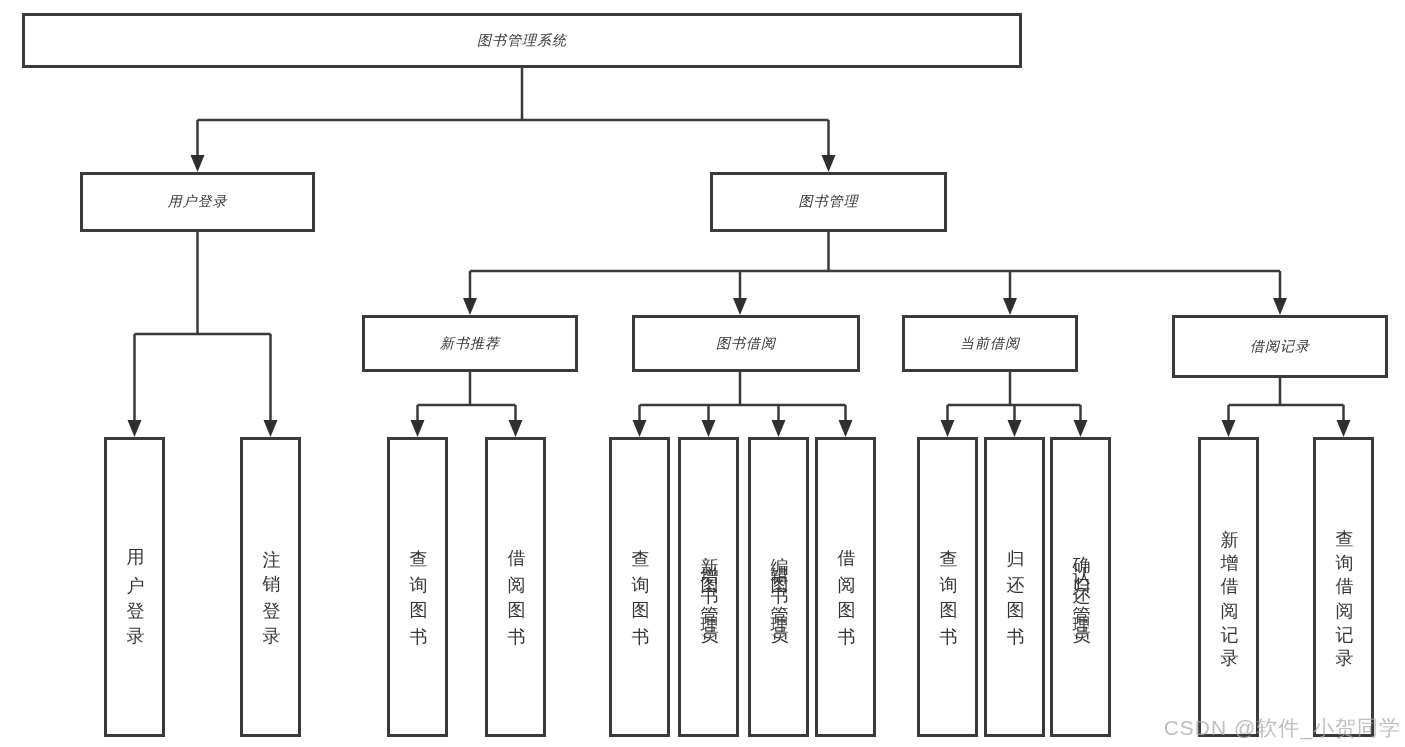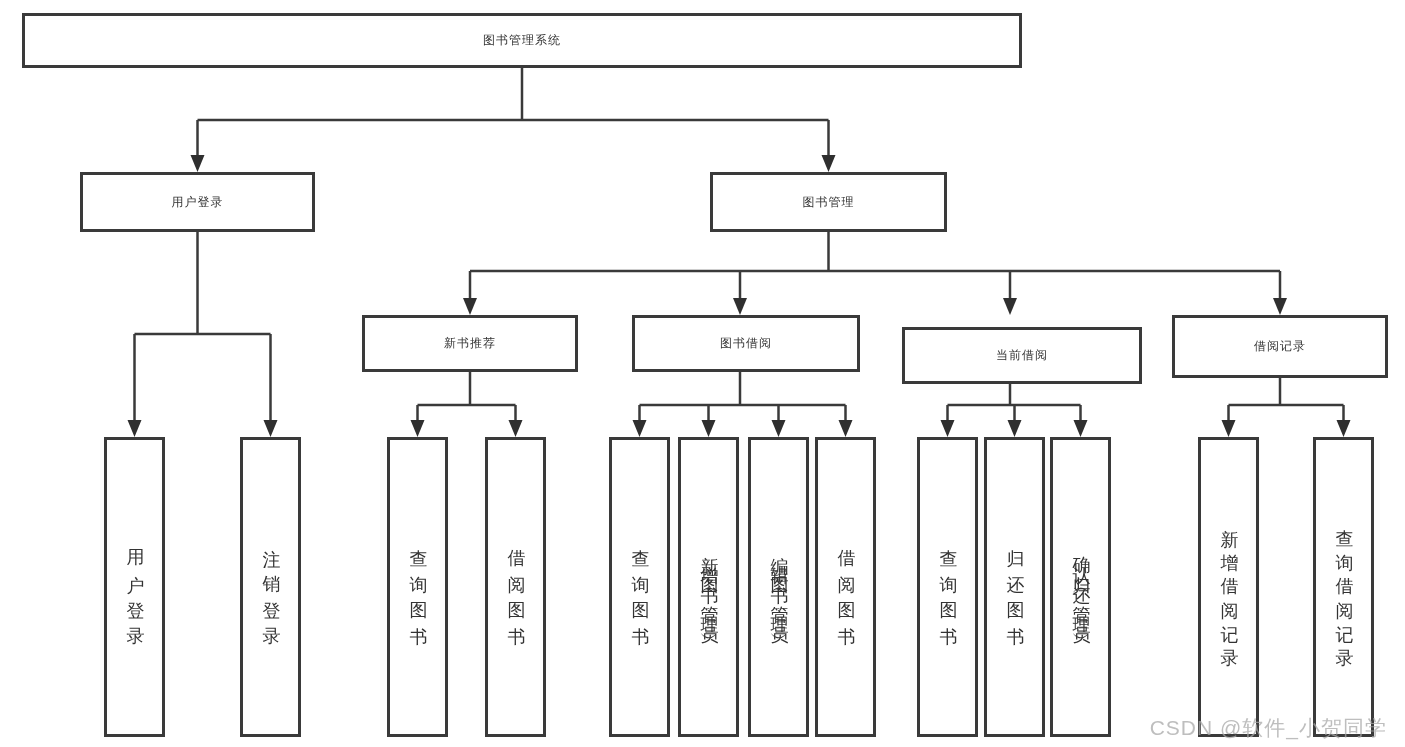--- a/index.html
+++ b/index.html
@@ -26,33 +26,34 @@
     box-sizing: border-box;
     border: 3px solid #3a3a3a;
     background: #ffffff;
     display: flex;
     align-items: center;
     justify-content: center;
     color: #333333;
     z-index: 2;
   }
   .box.h span {
-    font-size: 12px;
+    font-size: 14px;
     letter-spacing: 1px;
     white-space: nowrap;
+    font-style: italic;
   }
   .leaf span {
     writing-mode: vertical-rl;
     text-orientation: mixed;
     font-size: 18px;
     line-height: 1.1;
   }
   .watermark {
     position: absolute;
-    right: 18px;
+    right: 4px;
     top: 714px;
     font-size: 21px;
     letter-spacing: 1px;
     color: rgba(168, 168, 168, 0.75);
     z-index: 5;
     white-space: nowrap;
     text-align: right;
   }
 </style>
 </head>
@@ -136,21 +137,21 @@
   <div class="box h" style="left:710px;top:172px;width:237px;height:60px">
     <span>图书管理</span>
   </div>
 
   <div class="box h" style="left:362px;top:315px;width:216px;height:57px">
     <span>新书推荐</span>
   </div>
   <div class="box h" style="left:632px;top:315px;width:228px;height:57px">
     <span>图书借阅</span>
   </div>
-  <div class="box h" style="left:902px;top:327px;width:240px;height:57px">
+  <div class="box h" style="left:902px;top:315px;width:176px;height:57px">
     <span>当前借阅</span>
   </div>
   <div class="box h" style="left:1172px;top:315px;width:216px;height:63px">
     <span>借阅记录</span>
   </div>
 
   <div class="box leaf" style="left:104px;top:437px;width:61px;height:300px">
     <span style="letter-spacing: 26px;">用户登录</span>
   </div>
   <div class="box leaf" style="left:240px;top:437px;width:61px;height:300px">

